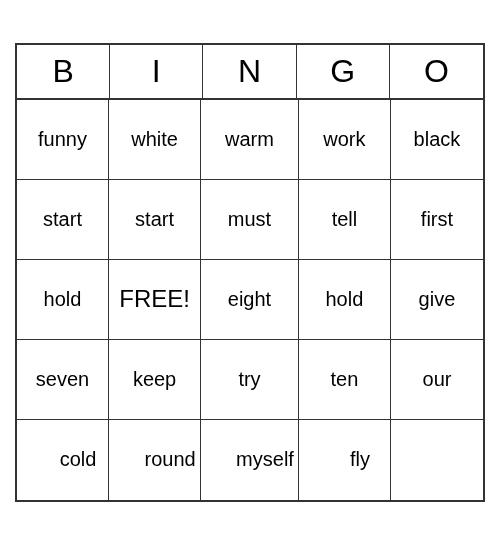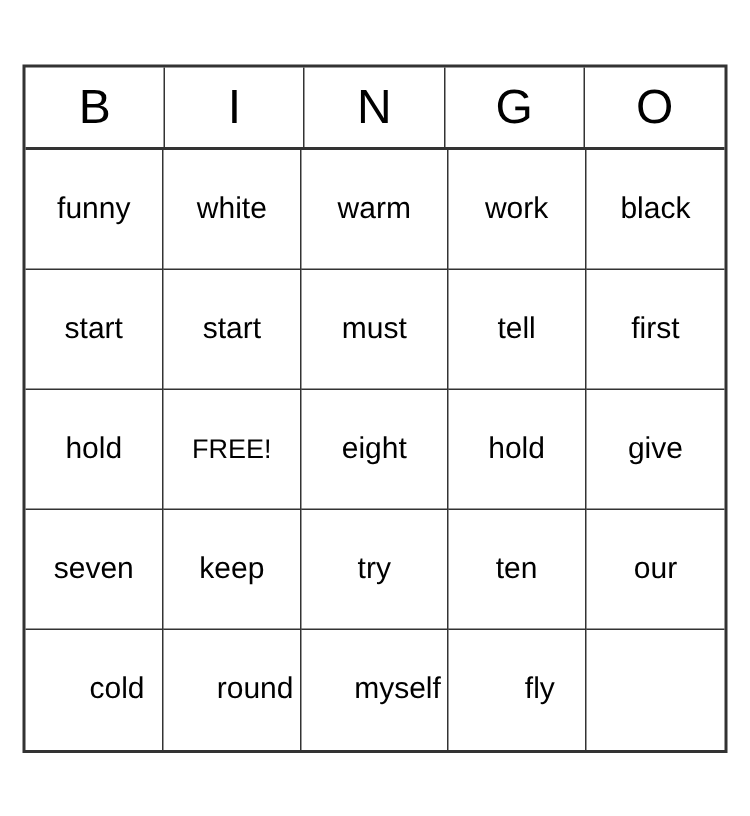--- a/index.html
+++ b/index.html
@@ -62,21 +62,21 @@
     .bingo-cell:nth-child(5n) {
       border-right: none;
     }
 
     .bingo-cell:nth-child(n+21) {
       border-bottom: none;
       margin-left: 31px;
     }
 
     .free-cell {
-      font-size: 18px;
+      font-size: 24px;
       font-weight: normal;
     }
   </style>
 </head>
 <body>
 
 <div class="bingo-card">
   <div class="bingo-header">
   <div class="bingo-header-cell">B</div>
       <div class="bingo-header-cell">I</div>

